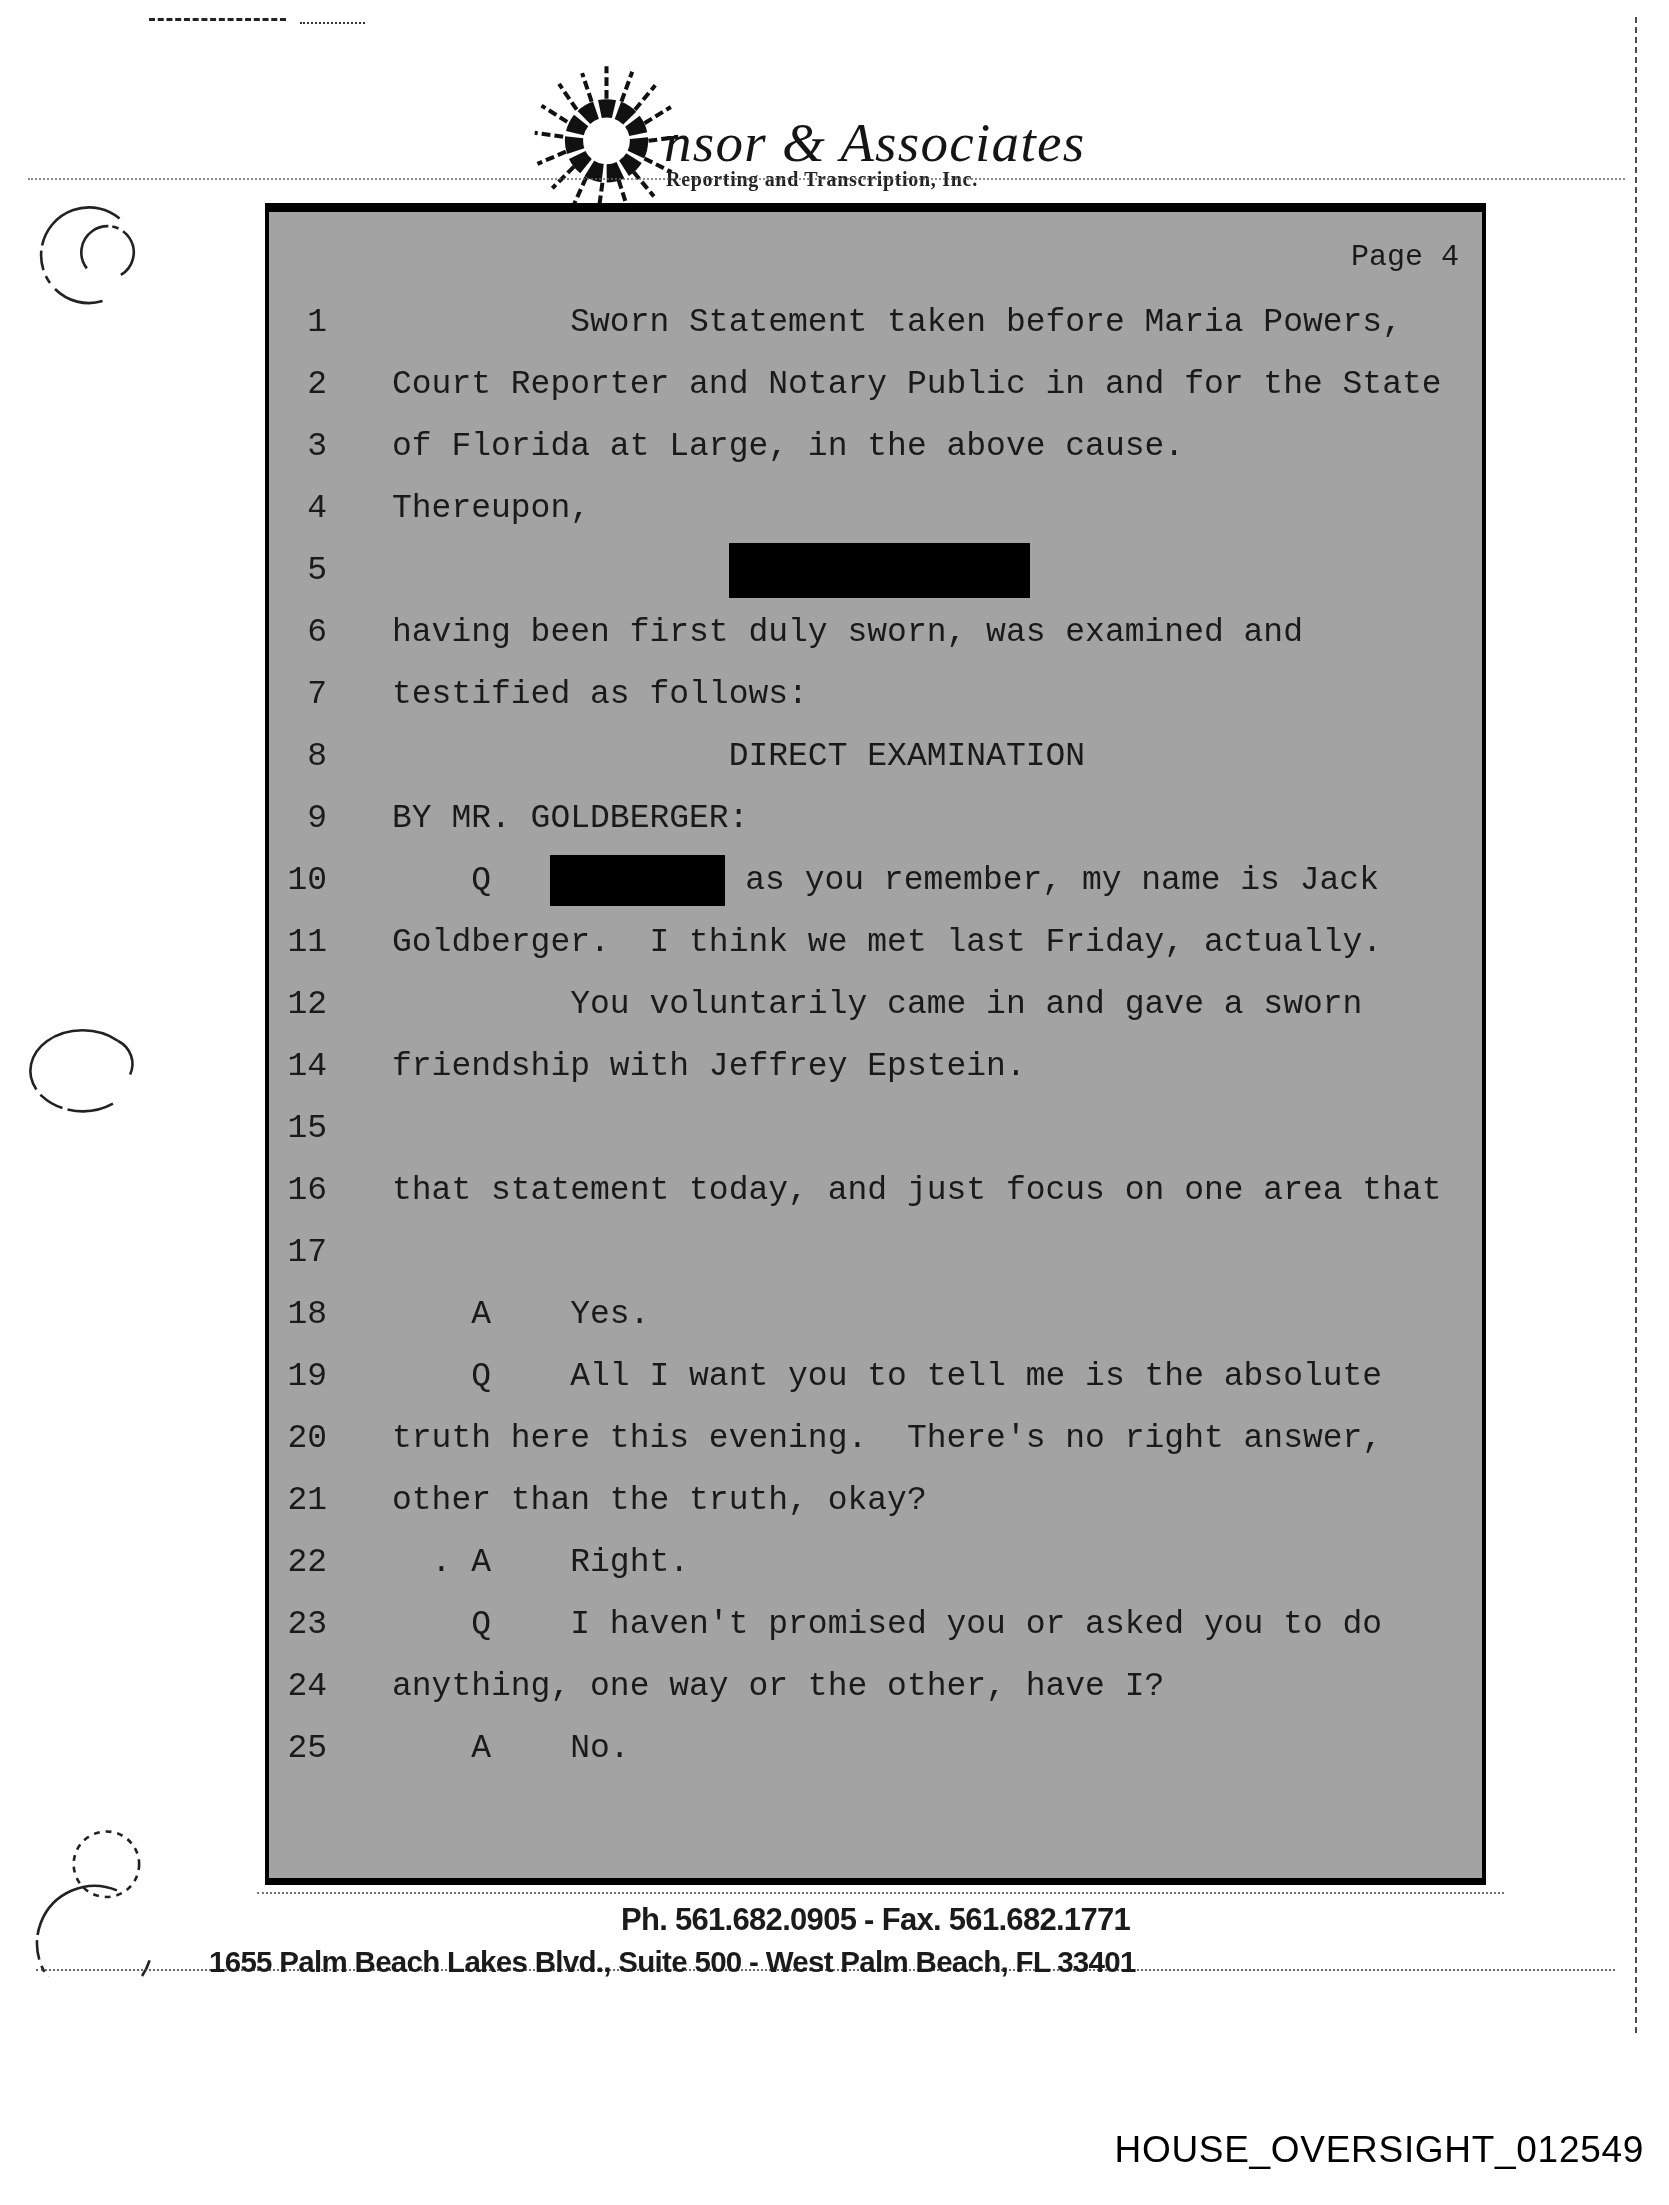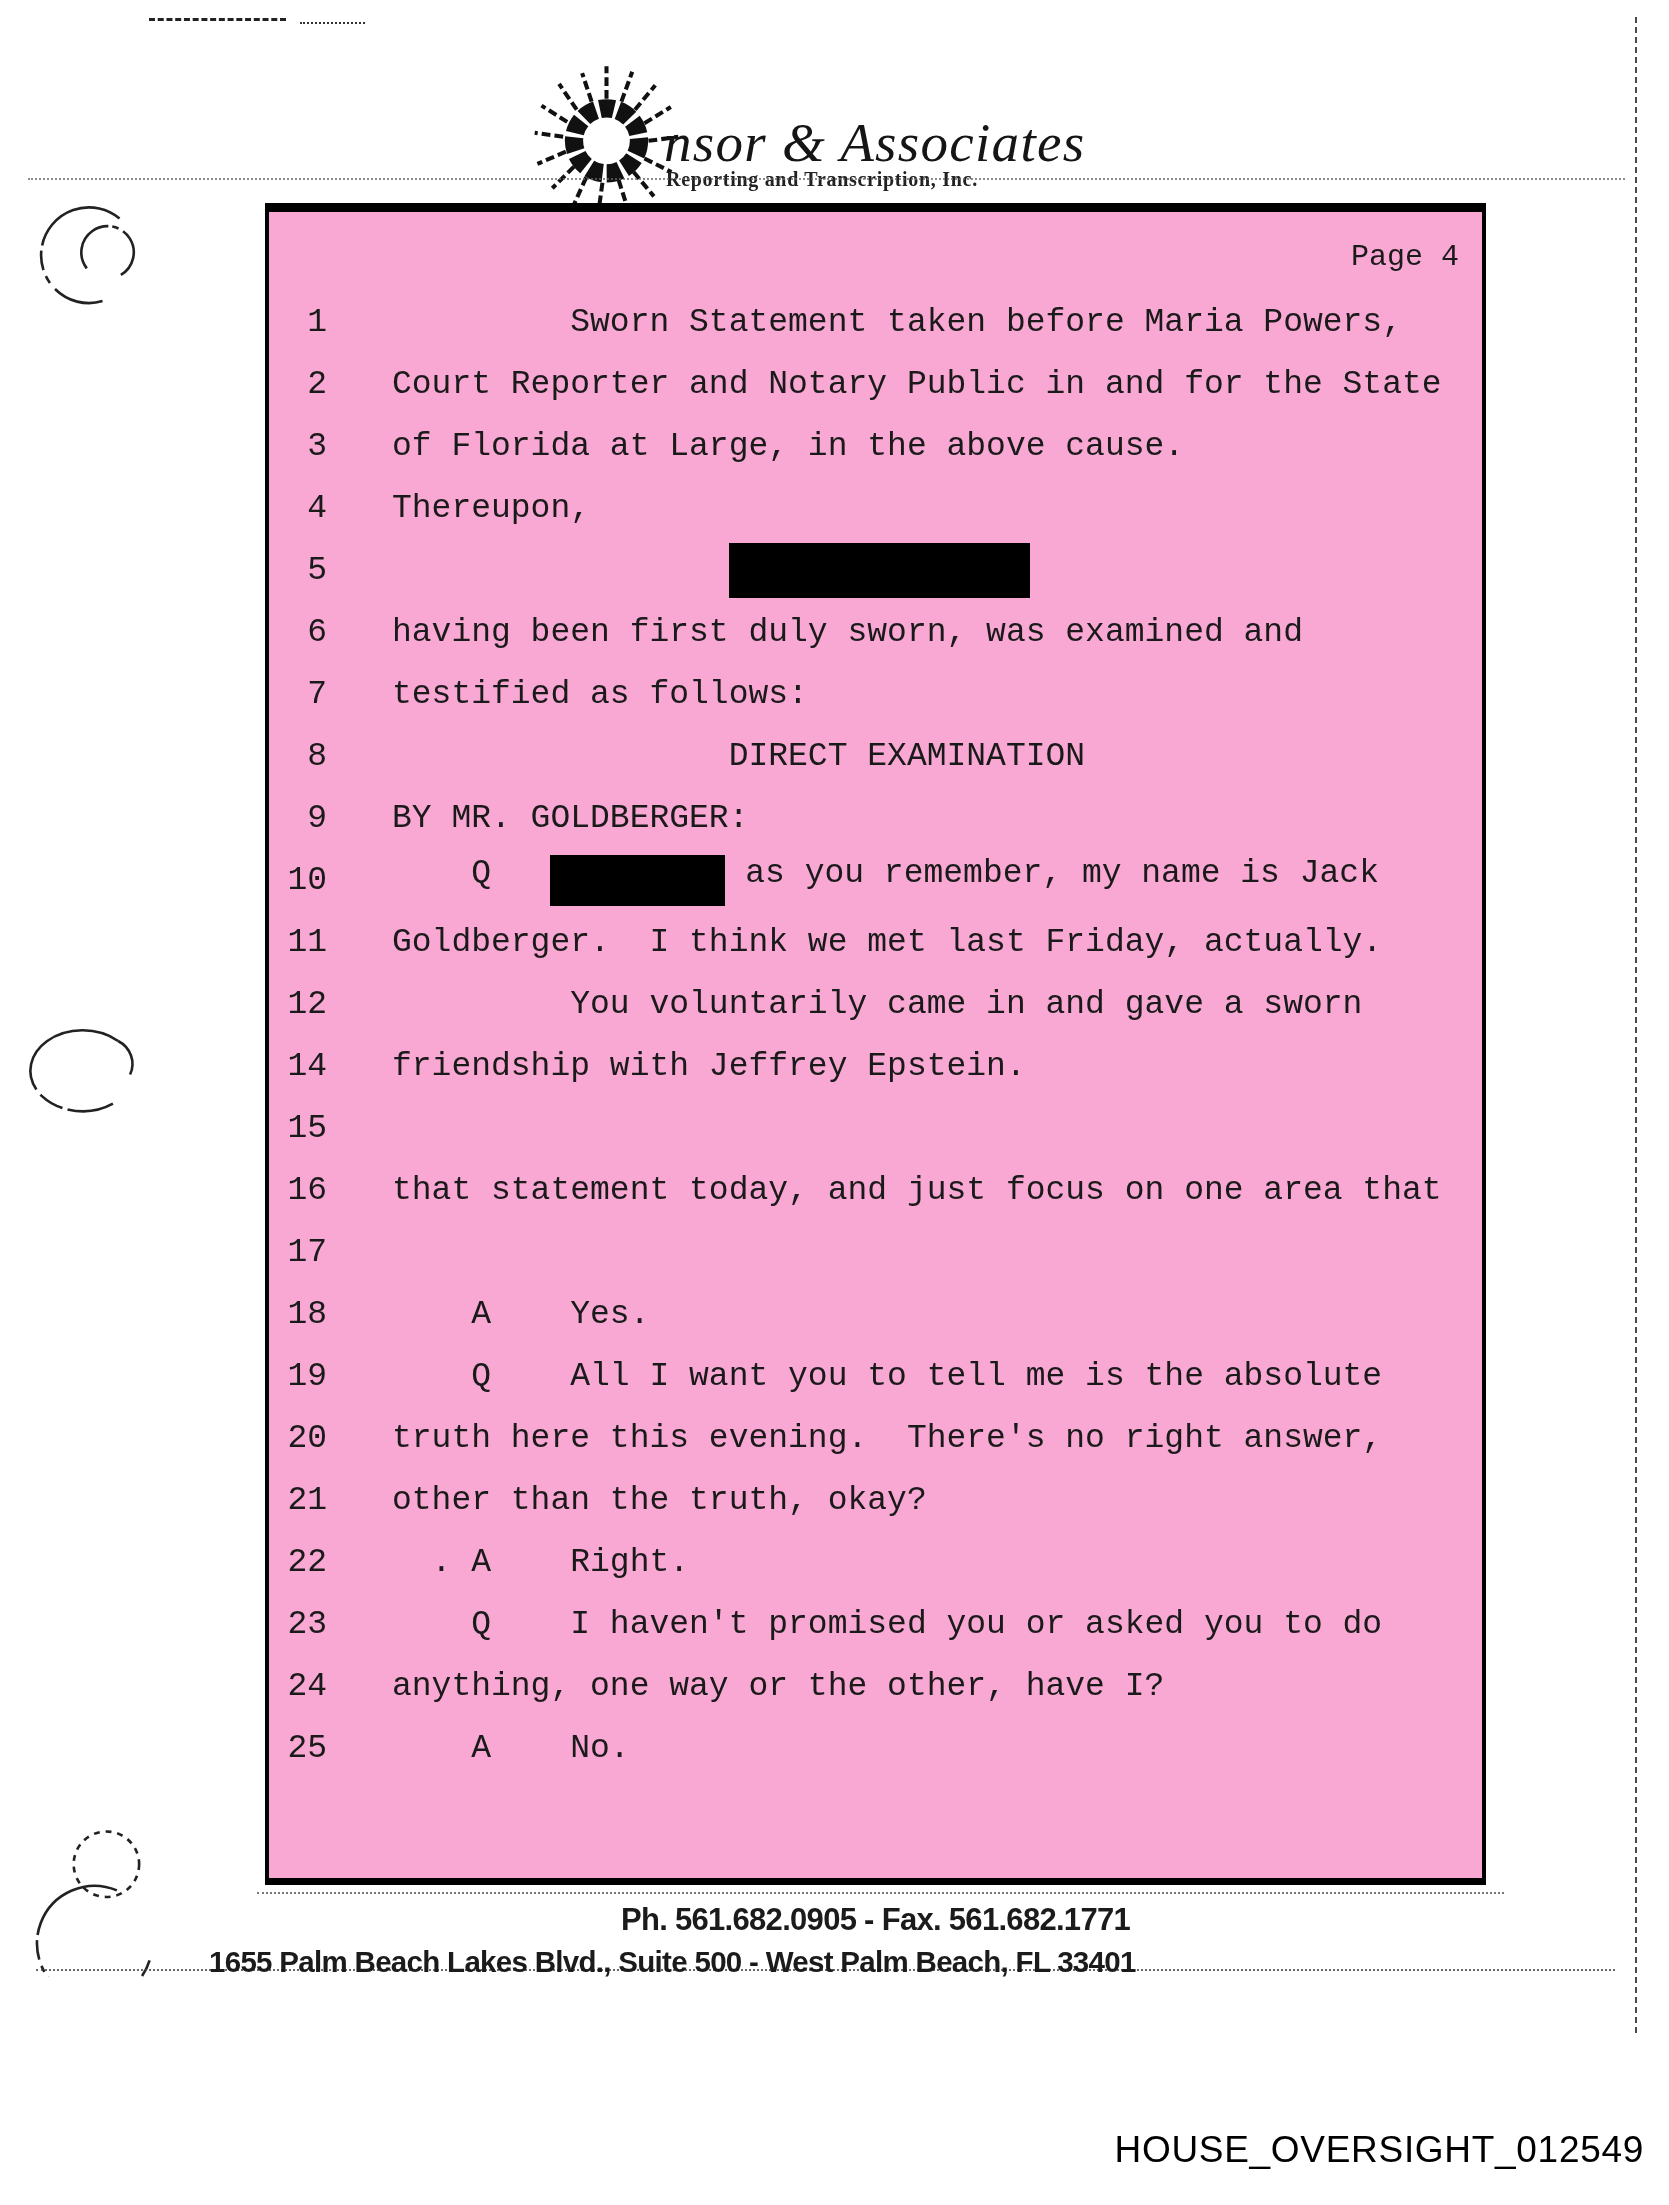--- a/index.html
+++ b/index.html
@@ -24,28 +24,28 @@
     position:absolute;left:27.5px;top:178px;width:1597px;height:0;
     border-top:2px dotted #666;opacity:.75;
   }
   .dash-a{position:absolute;left:149px;top:18.3px;width:137px;height:0;border-top:3.3px dashed #222;}
   .dash-b{position:absolute;left:300px;top:22px;width:65px;height:0;border-top:2px dotted #333;}
   .vline-right{position:absolute;left:1635px;top:17px;height:2016px;width:0;border-left:2.6px dashed #2b2b2b;opacity:.85;}
 
   
   .tbox{
     position:absolute;left:265px;top:203px;width:1221px;height:1682px;
-    box-sizing:border-box;background:#f9a8d4;
+    box-sizing:border-box;background:#a3a3a3;
     border:4.6px solid #000;border-top-width:9.2px;border-bottom-width:7.2px;
   }
   .page-label{position:absolute;right:23px;top:27.5px;font-size:30px;color:#1a1a1a;}
   .lines{position:absolute;left:0;top:79px;right:0;}
   .line{display:flex;align-items:center;height:62px;font-size:33px;color:#1a1a1a;}
   .num{flex:none;width:58px;text-align:right;}
-  .ltext{display:flex;margin-left:65px;}
+  .ltext{display:flex;align-items:center;margin-left:65px;}
   .ltext span{white-space:pre;}
   .redact{display:inline-block;background:#000;flex:none;}
 
   
   .box-bottom-noise{position:absolute;left:257px;top:1892px;width:1247px;height:0;border-top:2.6px dotted #555;opacity:.8;}
   .phone{
     position:absolute;left:265px;top:1902px;width:1221px;text-align:center;
     font-family:"Liberation Sans","DejaVu Sans",sans-serif;font-weight:700;
     font-size:31px;letter-spacing:-0.7px;color:#1b1b1b;
   }

